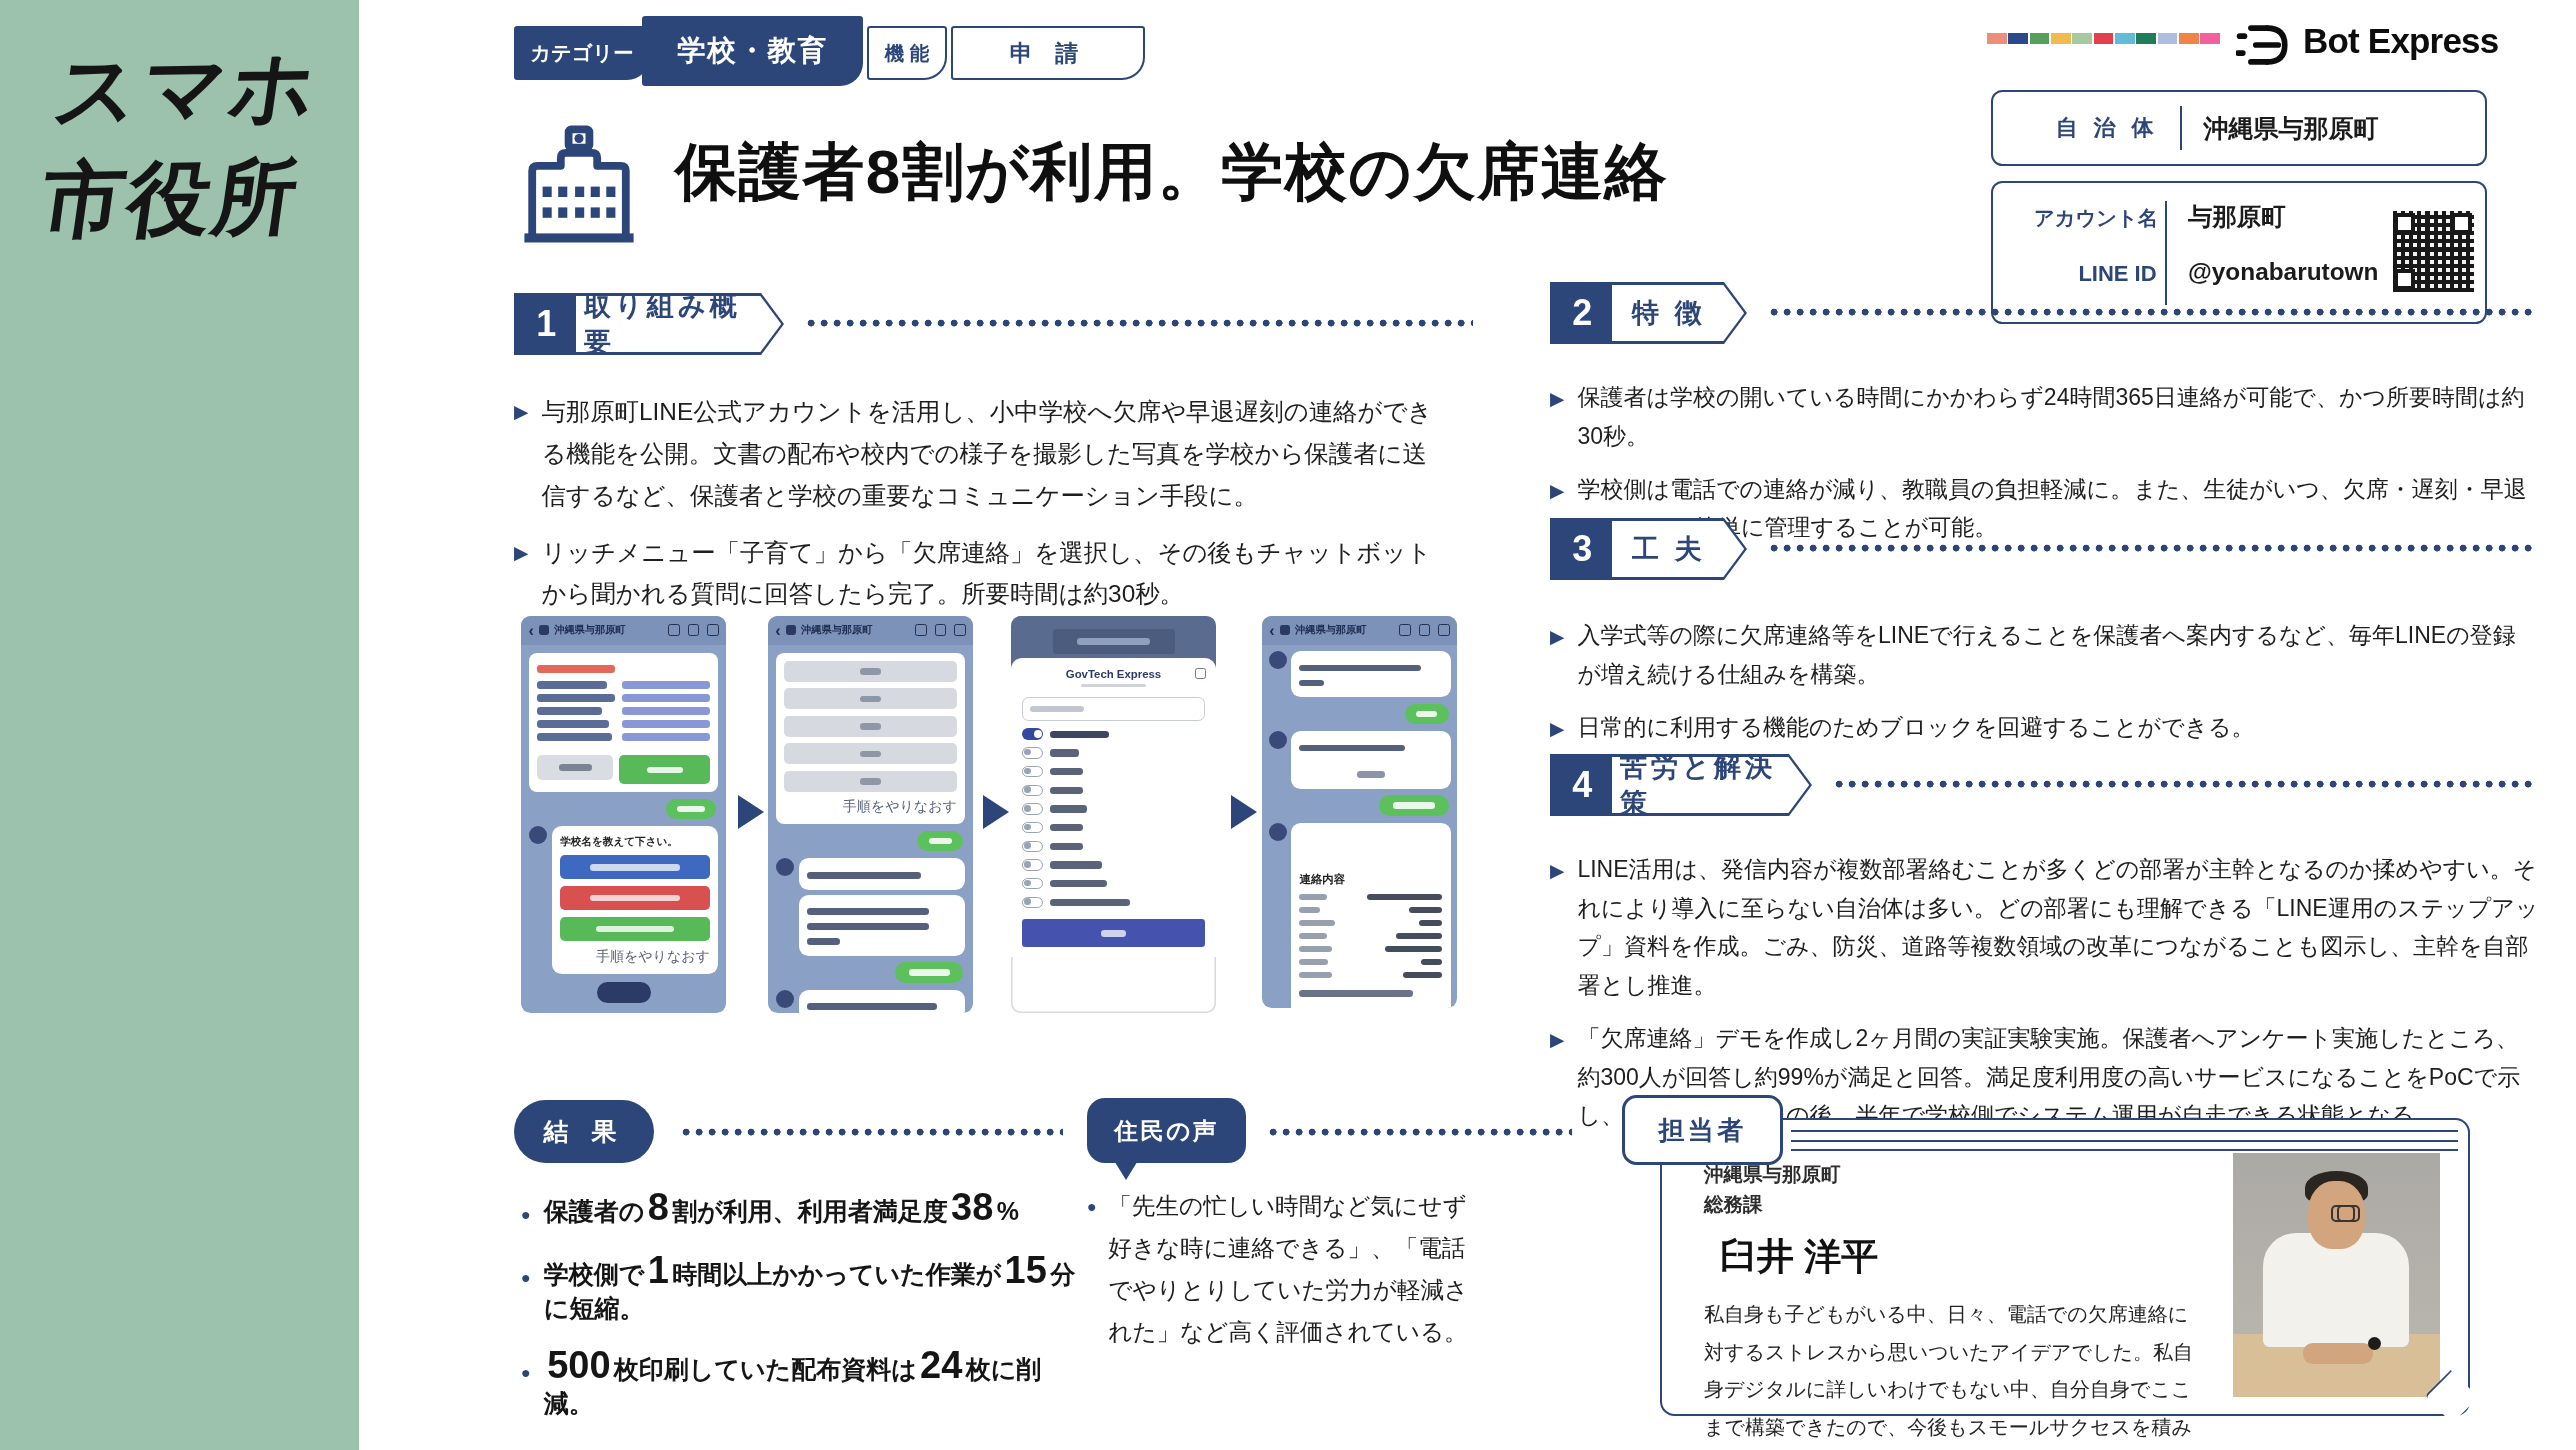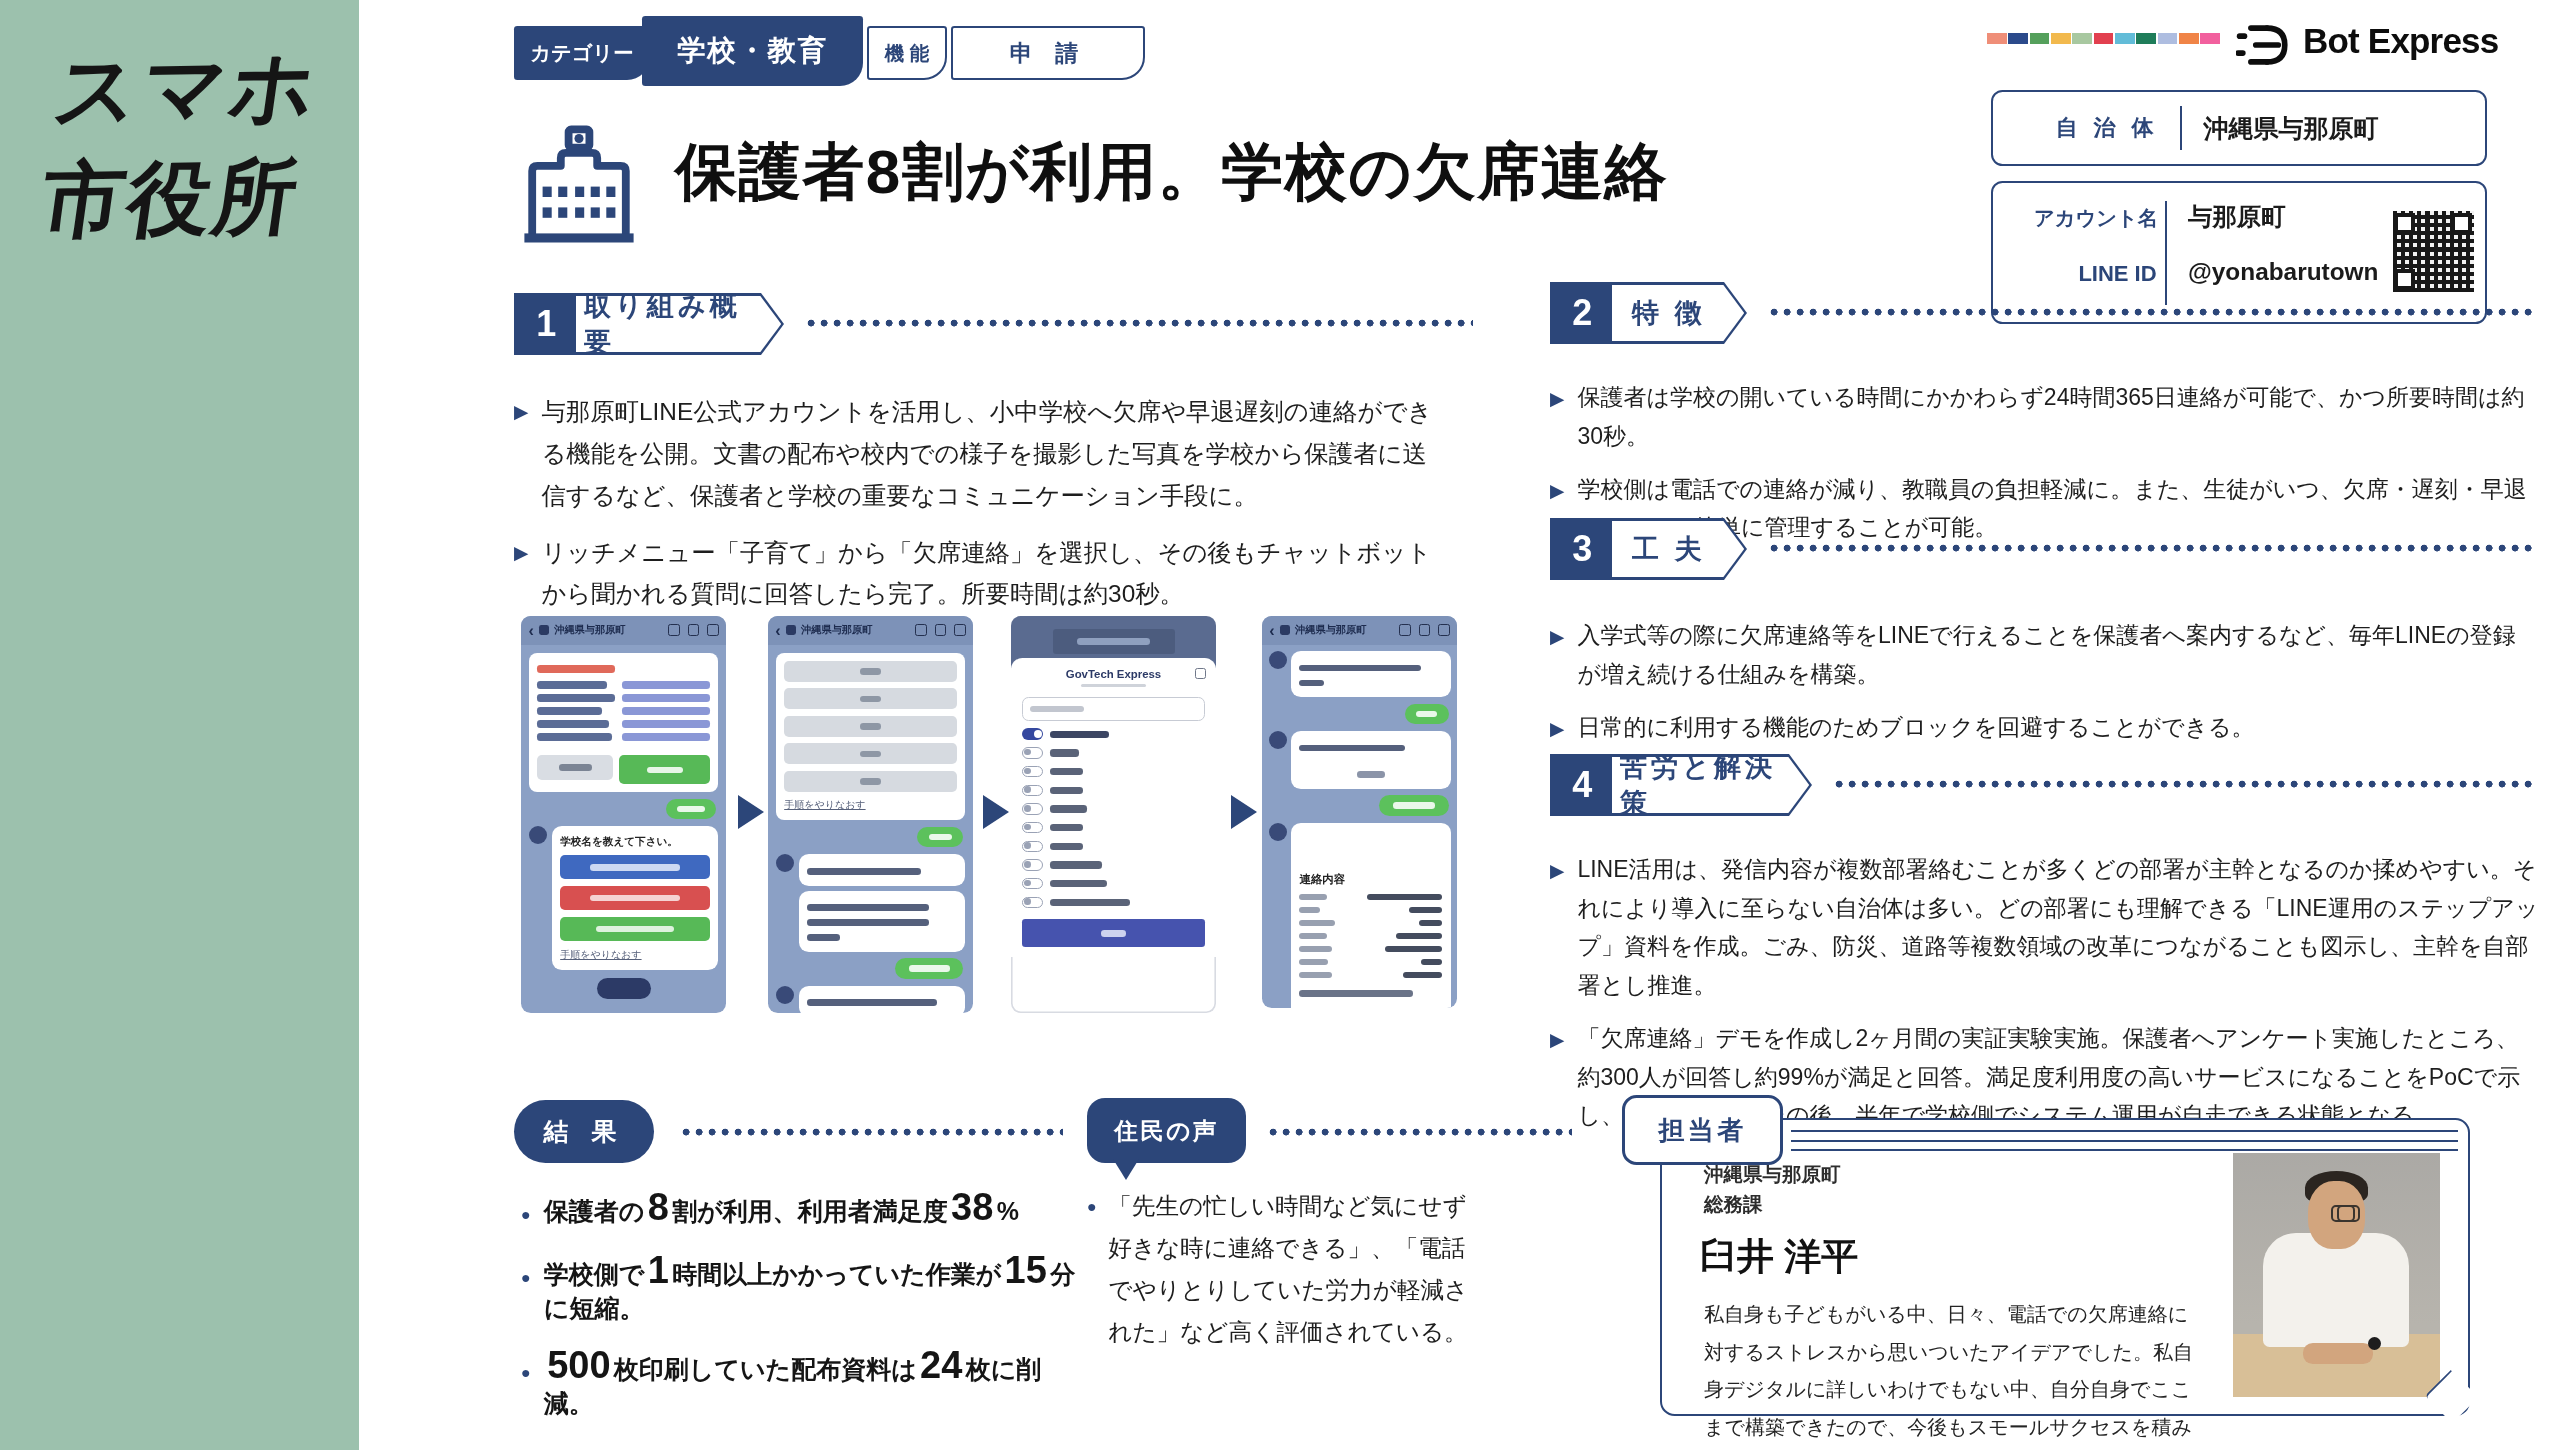--- a/index.html
+++ b/index.html
@@ -73,21 +73,21 @@
   
   .stafflabel{left:1622px;top:1095px;width:161px;height:70px;background:#fff;border:3.3px solid #2c4679;
               border-radius:14.6px;display:flex;align-items:center;justify-content:center;color:#2c4679;
               font-size:26px;font-weight:700;letter-spacing:3.3px;z-index:3;box-sizing:border-box;}
   .staffbox{left:1660px;top:1118px;width:810px;height:298px;border:2.4px solid #2c4679;border-radius:14.6px;
             background:#fff;box-sizing:border-box;z-index:1;}
   .sline{position:absolute;left:129px;right:9.8px;height:2px;background:#2c4679;}
   .curl{position:absolute;right:-2.4px;bottom:-2.4px;width:37px;height:37px;background:#fff;
         border-top:2.4px solid #2c4679;border-top-left-radius:4.9px;transform:rotate(-45deg);transform-origin:center;}
   .s-org{position:absolute;left:42px;top:39px;font-size:19.5px;color:#2d2d2d;line-height:1.55;font-weight:600;}
-  .s-name{position:absolute;left:38px;top:112px;font-size:37px;font-weight:700;color:#111;}
+  .s-name{position:absolute;left:58px;top:112px;font-size:37px;font-weight:700;color:#111;}
   .s-quote{position:absolute;left:42px;top:176px;width:504px;font-size:20px;line-height:1.88;color:#242424;}
   .photo{position:absolute;left:571px;top:33px;width:207px;height:244px;overflow:hidden;
          background:linear-gradient(#aba9a5,#b7b4ad 70%);}
   .desk{position:absolute;left:-8.1px;right:-8.1px;bottom:0;height:63px;background:#d8bf97;}
   .shirt{position:absolute;left:30px;bottom:50px;width:146px;height:114px;background:#f3f1ec;border-radius:33px 33px 6.5px 6.5px;}
   .head{position:absolute;left:75px;top:28px;width:57px;height:68px;background:#d2a57e;border-radius:45% 45% 42% 42%;}
   .hair{position:absolute;left:72px;top:18px;width:63px;height:33px;background:#2b2520;border-radius:50% 50% 30% 30%;}
   .glasses{position:absolute;left:80px;top:52px;width:47px;height:13px;
            border-left:18px solid transparent;box-sizing:border-box;}
   .glasses:before,.glasses:after{content:"";position:absolute;top:0;width:19.5px;height:13px;border:2px solid #3a342e;border-radius:4.9px;}
@@ -107,21 +107,21 @@
   .ph-body{padding:8.1px;}
   .card{background:#fff;border-radius:8.1px;padding:8.1px;}
   .bar{border-radius:3.3px;display:inline-block;}
   .srow{display:flex;justify-content:space-between;align-items:center;margin:5.7px 0;}
   .pill-user{margin:6.5px 1.6px 1.6px auto;background:#5cc15c;border-radius:10.6px;height:20.3px;
              display:flex;align-items:center;justify-content:center;}
   .bot{display:flex;gap:4.9px;margin-top:7.3px;align-items:flex-start;}
   .av{width:18px;height:18px;border-radius:50%;background:#394a78;flex:none;}
   .bub{background:#ffffff;border-radius:9.8px;padding:8.1px;}
   .pbtn{border-radius:4.9px;display:flex;align-items:center;justify-content:center;margin-top:6.5px;height:24.4px;}
-  .centersmall{text-align:left;font-size:10px;color:#56607a;margin-top:6.5px;text-decoration:underline;}
+  .centersmall{text-align:right;font-size:14px;color:#56607a;margin-top:6.5px;}
   .navpill{width:54px;height:21px;border-radius:10.6px;background:#2c3a66;margin:8.1px auto 0;}
   .arrow{position:absolute;top:181px;width:0;height:0;border-top:17px solid transparent;
          border-bottom:17px solid transparent;border-left:26px solid #2c4679;}
   .tgl{width:21px;height:11.4px;border-radius:6.5px;position:relative;flex:none;box-sizing:border-box;}
   .tgl.on{background:#35489f;} .tgl.on:after{content:"";position:absolute;right:1.6px;top:1.6px;width:8.1px;height:8.1px;border-radius:50%;background:#fff;}
   .tgl.off{border:1.6px solid #9aa2b5;background:#fff;} .tgl.off:after{content:"";position:absolute;left:0.8px;top:0.8px;width:6.5px;height:6.5px;border-radius:50%;background:#9aa2b5;}
   .frow{display:flex;align-items:center;gap:6.5px;margin:7.3px 0;}
   .kv{display:flex;justify-content:space-between;align-items:center;margin:6.5px 0;}
 
   

